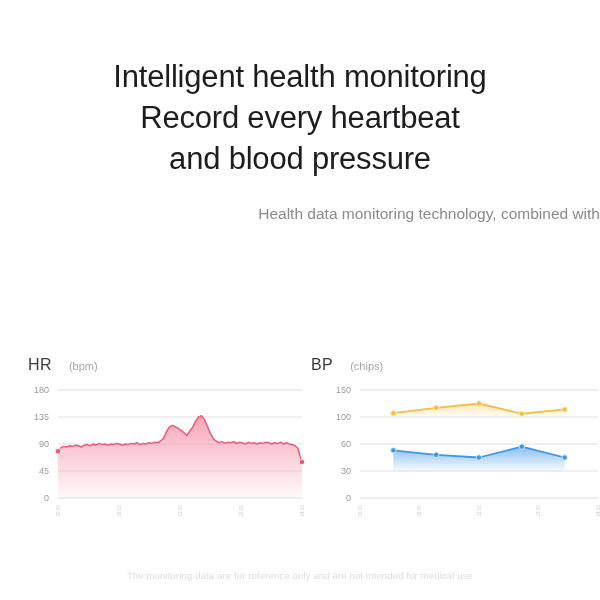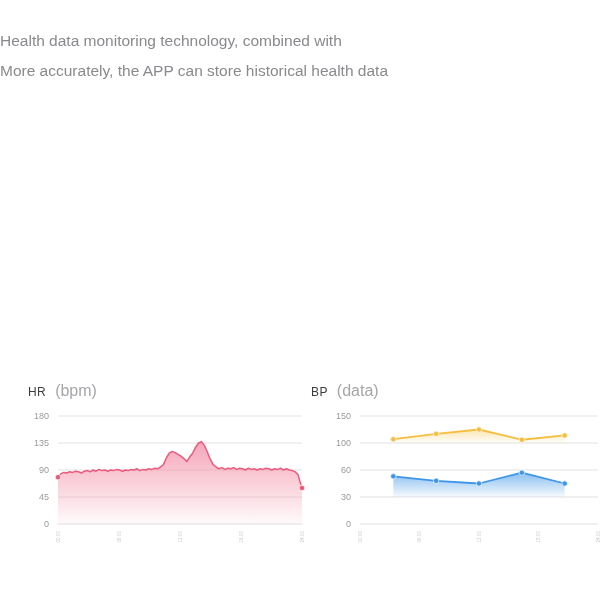--- a/index.html
+++ b/index.html
@@ -28,22 +28,23 @@
   }
   .hero-line {
     font-size: 31px;
     line-height: 41px;
     color: #1d1d1f;
     font-weight: 400;
     letter-spacing: -0.2px;
     white-space: nowrap;
   }
   .sub {
-    margin-top: 26px;
-    text-align: left;
+    margin-top: 20px;
+    text-align: right;
+    padding-left: 12px;
   }
   .sub-line {
     font-size: 15.5px;
     line-height: 30px;
     color: #8a8a8e;
     font-weight: 400;
     white-space: nowrap;
   }
 
   
@@ -65,27 +66,28 @@
   .chart-head {
     position: absolute;
     top: 4px;
     display: flex;
     align-items: baseline;
     gap: 9px;
   }
   .panel-hr .chart-head { left: 28px; }
   .panel-bp .chart-head { left: 11px; }
   .chart-title {
-    font-size: 12px;
+    font-size: 16px;
     color: #3c3c3e;
     letter-spacing: 0.4px;
   }
   .chart-unit {
-    font-size: 16px;
+    font-size: 11px;
     color: #a6a6aa;
+    margin-left: 8px;
   }
 
   .plot {
     position: absolute;
     left: 10px;
     top: 30px;
     width: 300px;
     height: 150px;
   }
   .plot svg { display: block; }
@@ -113,24 +115,28 @@
     font-size: 9.5px;
     color: #dcdcdf;
     letter-spacing: 0.15px;
   }
 </style>
 </head>
 <body>
 
 <div class="page">
 
+  <div class="hero">
+    <div class="hero-line">Intelligent health monitoring</div>
+    <div class="hero-line">Record every heartbeat</div>
+    <div class="hero-line">and blood pressure</div>
+  </div>
 
   <div class="sub">
     <div class="sub-line">Health data monitoring technology, combined with</div>
-    <div class="sub-line">More accurately, the APP can store historical health data</div>
   </div>
 
   <div class="charts">
 
     <div class="chart-panel panel-hr">
       <div class="chart-head">
         <span class="chart-title">HR</span>
         <span class="chart-unit">(bpm)</span>
       </div>
       <div class="plot">
@@ -160,21 +166,21 @@
             <text x="0" y="0" class="xtick" transform="translate(171.6,123) rotate(-90)">12:00</text>
             <text x="0" y="0" class="xtick" transform="translate(232.6,123) rotate(-90)">18:00</text>
             <text x="0" y="0" class="xtick" transform="translate(293.6,123) rotate(-90)">24:00</text>
           </svg>
       </div>
     </div>
 
     <div class="chart-panel panel-bp">
       <div class="chart-head">
         <span class="chart-title">BP</span>
-        <span class="chart-unit">(data)</span>
+        <span class="chart-unit">(chips)</span>
       </div>
       <div class="plot">
         <svg id="bp-svg" width="300" height="150" viewBox="0 0 300 150">
             <defs>
               <linearGradient id="bpY" x1="0" y1="0" x2="0" y2="1">
                 <stop offset="0%" stop-color="#F5BE3E" stop-opacity="0.40"></stop>
                 <stop offset="100%" stop-color="#F5BE3E" stop-opacity="0.02"></stop>
               </linearGradient>
               <linearGradient id="bpB" x1="0" y1="0" x2="0" y2="1">
                 <stop offset="0%" stop-color="#3E96E8" stop-opacity="0.62"></stop>
@@ -209,14 +215,15 @@
             <text x="0" y="0" class="xtick" transform="translate(111.1,123) rotate(-90)">06:00</text>
             <text x="0" y="0" class="xtick" transform="translate(170.6,123) rotate(-90)">12:00</text>
             <text x="0" y="0" class="xtick" transform="translate(230.1,123) rotate(-90)">18:00</text>
             <text x="0" y="0" class="xtick" transform="translate(289.6,123) rotate(-90)">24:00</text>
           </svg>
       </div>
     </div>
 
   </div>
 
+  <div class="footer">The monitoring data are for reference only and are not intended for medical use</div>
 
 </div>
 
 </body></html>

